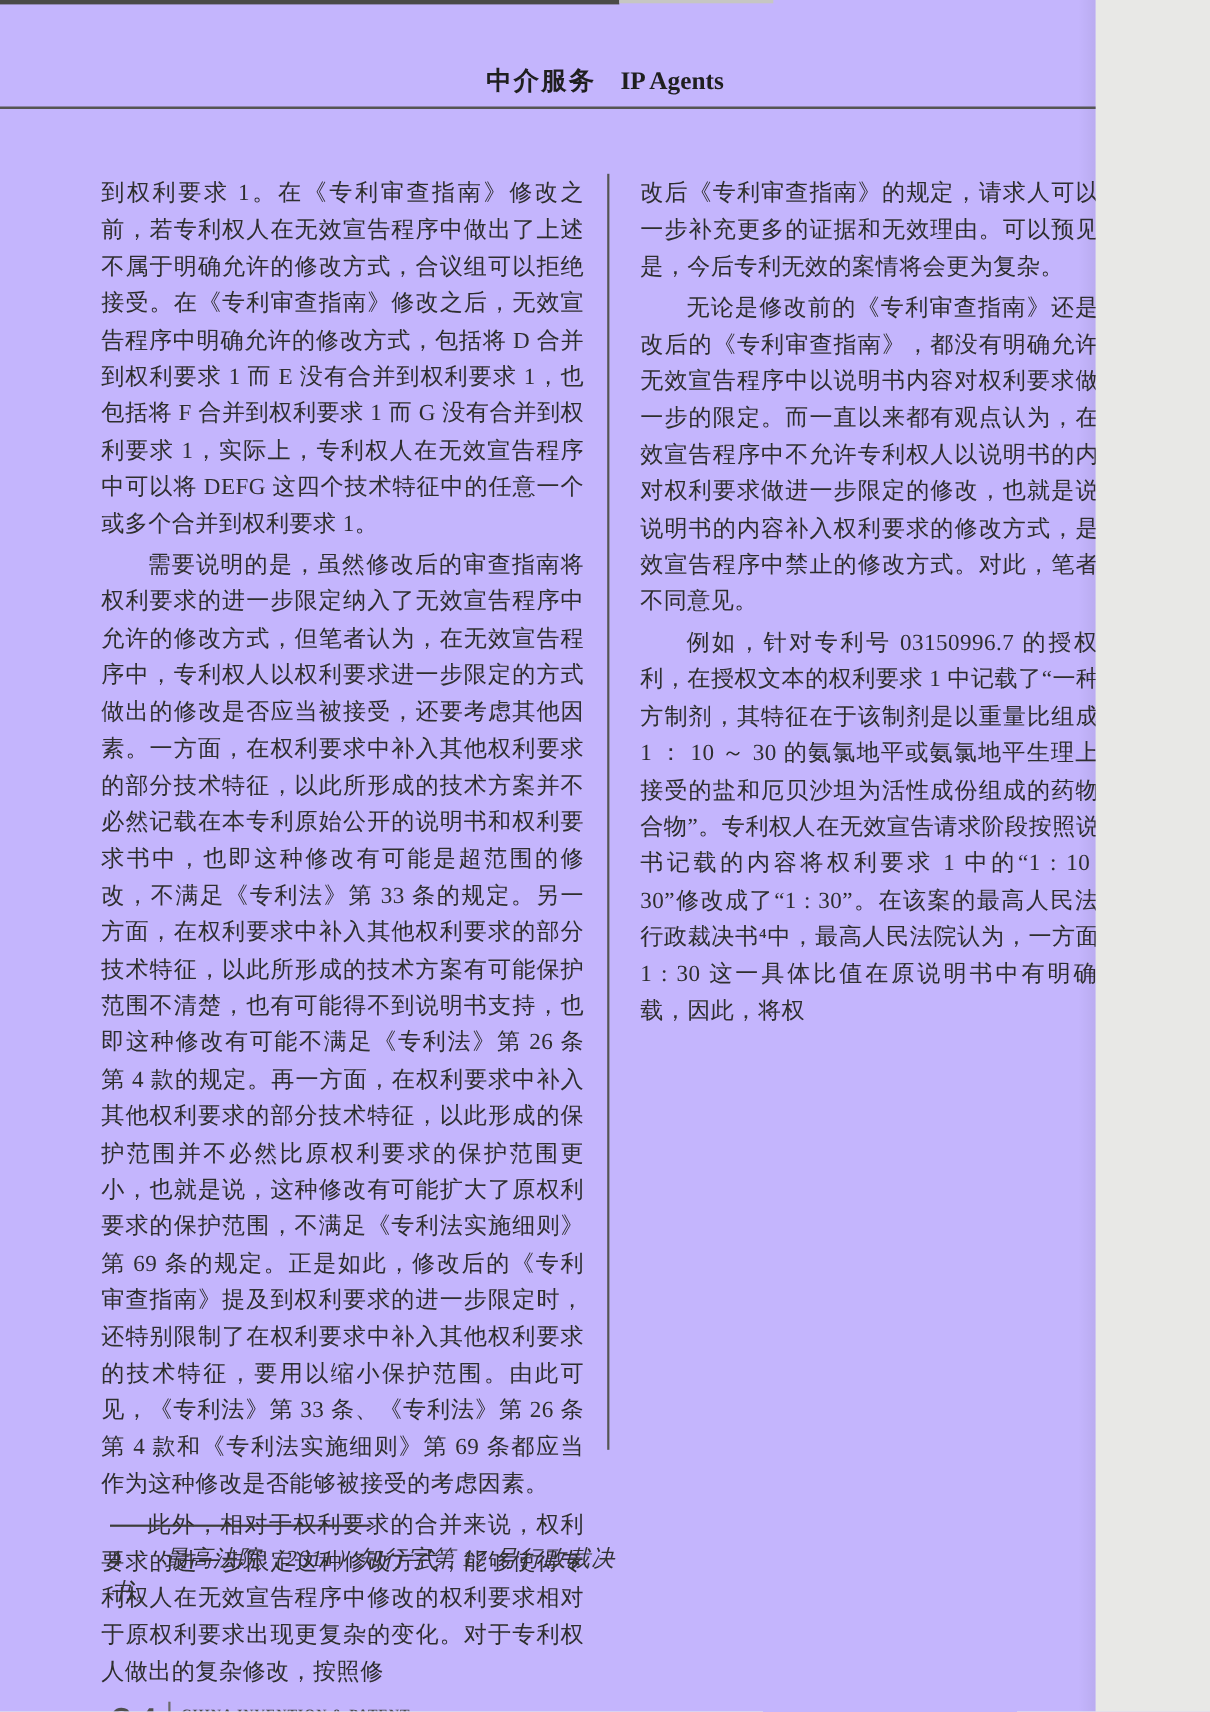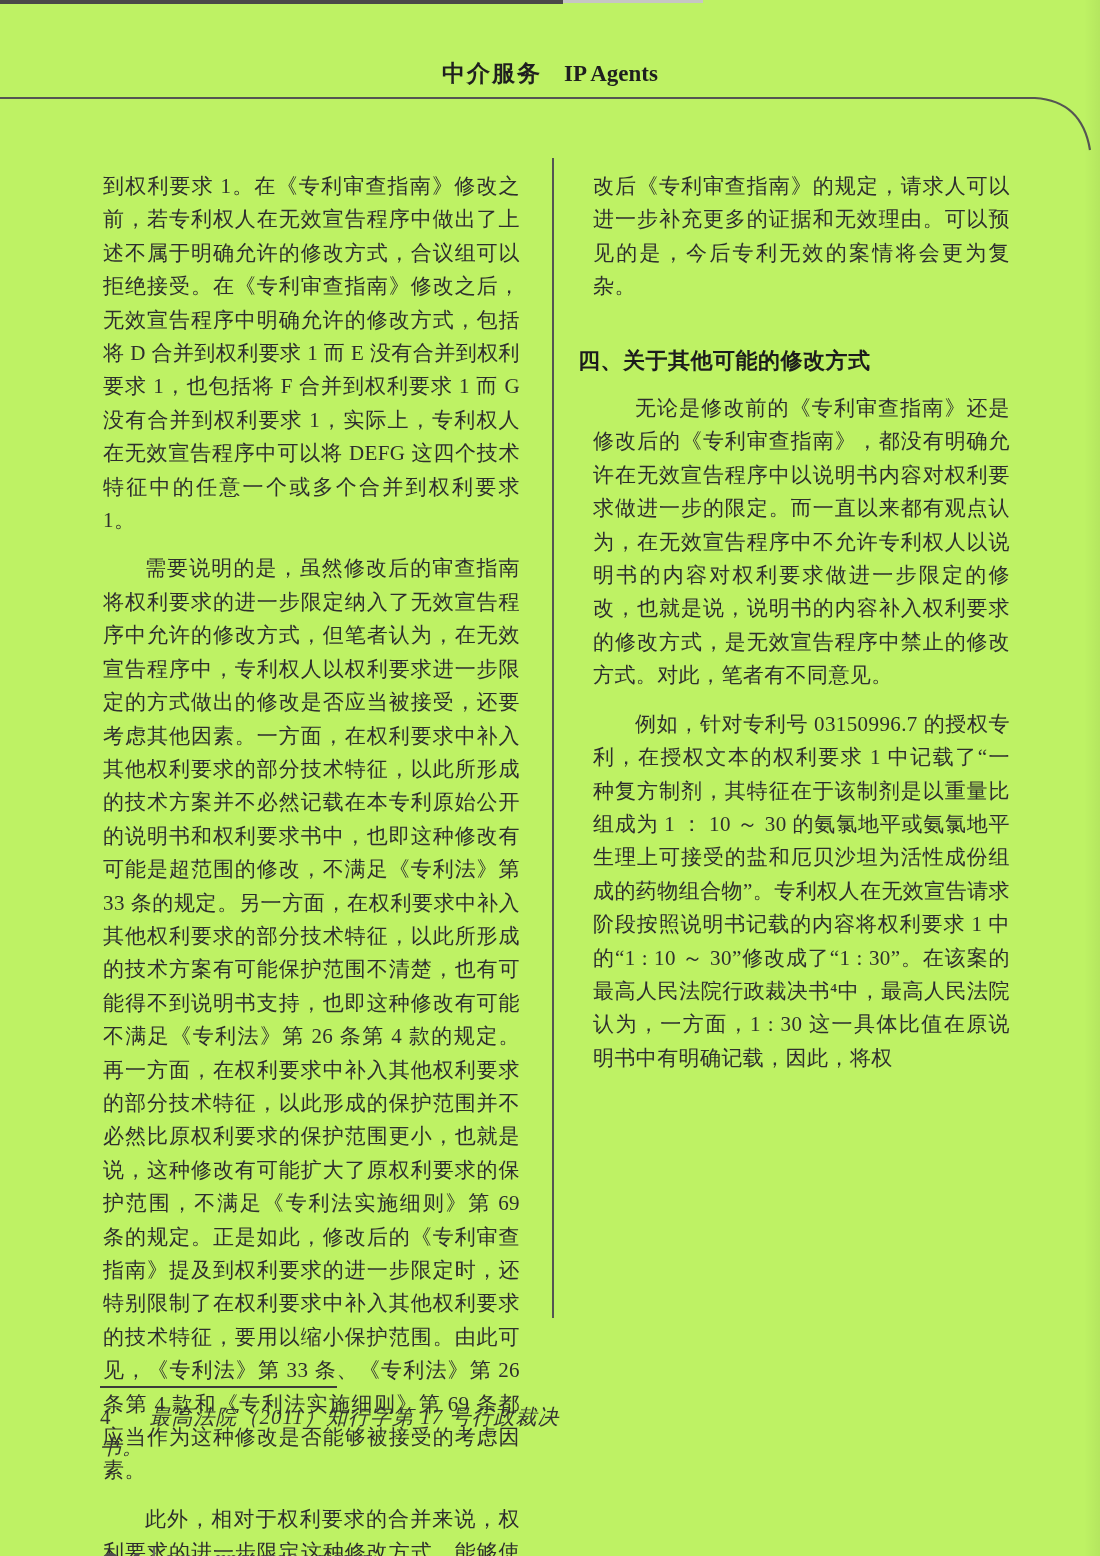--- a/index.html
+++ b/index.html
@@ -1,19 +1,19 @@
 <!DOCTYPE html>
 <html><head>
 <meta charset="utf-8">
 <style>
   html,body{margin:0;padding:0;background:#e8e8e6;}
   .page{
     position:relative;
-    width:1100px;height:1556px;
-    background:#bef264;
+    width:996px;height:1556px;
+    background:#c4b5fd;
     overflow:hidden;
     font-family:"Liberation Serif","DejaVu Serif",serif;
     color:#2e2e2e;
   }
   
   .scan-strip-dark{position:absolute;top:0;left:0;width:563px;height:4px;background:#4a4a48;}
   .scan-strip-light{position:absolute;top:0;left:563px;width:140px;height:3px;background:#c6c6c3;}
   .page-edge-shadow{position:absolute;top:0;right:0;width:16px;height:100%;
     background:linear-gradient(to right,rgba(0,0,0,0),rgba(0,0,0,0.05));}
   
@@ -25,21 +25,21 @@
   .running-head .en{font-family:"Liberation Serif","DejaVu Serif",serif;font-weight:bold;margin-left:22px;}
   .head-rule{position:absolute;top:95px;left:0;width:1100px;height:60px;pointer-events:none;}
   
   .col{
     position:absolute;top:155px;width:447px;
     font-size:21px;line-height:33.4px;
     text-align:justify;letter-spacing:0.4px;
   }
   .col-left{left:88px;}
   .col-right{left:578px;}
-  .col p{margin:15px;}
+  .col p{margin:4px;}
   .col p.indent{text-indent:2em;}
   .col .sec-heading{
     margin:40px 0 0 0;
     font-family:"Liberation Sans","DejaVu Sans",sans-serif;
     font-weight:bold;font-size:22px;line-height:33.4px;
     color:#1c1c1c;letter-spacing:0.5px;text-align:left;
   }
   .col-divider{position:absolute;left:552px;top:158px;width:2px;height:1160px;background:#555553;}
   
   .footnote-rule{position:absolute;left:100px;top:1386px;width:237px;height:2px;background:#3c3c3a;}
@@ -94,21 +94,20 @@
   <div class="col col-left">
     <p>到权利要求 1。在《专利审查指南》修改之前，若专利权人在无效宣告程序中做出了上述不属于明确允许的修改方式，合议组可以拒绝接受。在《专利审查指南》修改之后，无效宣告程序中明确允许的修改方式，包括将 D 合并到权利要求 1 而 E 没有合并到权利要求 1，也包括将 F 合并到权利要求 1 而 G 没有合并到权利要求 1，实际上，专利权人在无效宣告程序中可以将 DEFG 这四个技术特征中的任意一个或多个合并到权利要求 1。</p>
     <p class="indent">需要说明的是，虽然修改后的审查指南将权利要求的进一步限定纳入了无效宣告程序中允许的修改方式，但笔者认为，在无效宣告程序中，专利权人以权利要求进一步限定的方式做出的修改是否应当被接受，还要考虑其他因素。一方面，在权利要求中补入其他权利要求的部分技术特征，以此所形成的技术方案并不必然记载在本专利原始公开的说明书和权利要求书中，也即这种修改有可能是超范围的修改，不满足《专利法》第 33 条的规定。另一方面，在权利要求中补入其他权利要求的部分技术特征，以此所形成的技术方案有可能保护范围不清楚，也有可能得不到说明书支持，也即这种修改有可能不满足《专利法》第 26 条第 4 款的规定。再一方面，在权利要求中补入其他权利要求的部分技术特征，以此形成的保护范围并不必然比原权利要求的保护范围更小，也就是说，这种修改有可能扩大了原权利要求的保护范围，不满足《专利法实施细则》第 69 条的规定。正是如此，修改后的《专利审查指南》提及到权利要求的进一步限定时，还特别限制了在权利要求中补入其他权利要求的技术特征，要用以缩小保护范围。由此可见，《专利法》第 33 条、《专利法》第 26 条第 4 款和《专利法实施细则》第 69 条都应当作为这种修改是否能够被接受的考虑因素。</p>
     <p class="indent">此外，相对于权利要求的合并来说，权利要求的进一步限定这种修改方式，能够使得专利权人在无效宣告程序中修改的权利要求相对于原权利要求出现更复杂的变化。对于专利权人做出的复杂修改，按照修</p>
   </div>
 
   <div class="col-divider"></div>
 
   <div class="col col-right">
     <p>改后《专利审查指南》的规定，请求人可以进一步补充更多的证据和无效理由。可以预见的是，今后专利无效的案情将会更为复杂。</p>
-    <h3 class="sec-heading">四、关于其他可能的修改方式</h3>
     <p class="indent">无论是修改前的《专利审查指南》还是修改后的《专利审查指南》，都没有明确允许在无效宣告程序中以说明书内容对权利要求做进一步的限定。而一直以来都有观点认为，在无效宣告程序中不允许专利权人以说明书的内容对权利要求做进一步限定的修改，也就是说，说明书的内容补入权利要求的修改方式，是无效宣告程序中禁止的修改方式。对此，笔者有不同意见。</p>
     <p class="indent">例如，针对专利号 03150996.7 的授权专利，在授权文本的权利要求 1 中记载了“一种复方制剂，其特征在于该制剂是以重量比组成为 1 ： 10 ～ 30 的氨氯地平或氨氯地平生理上可接受的盐和厄贝沙坦为活性成份组成的药物组合物”。专利权人在无效宣告请求阶段按照说明书记载的内容将权利要求 1 中的“1 : 10 ～ 30”修改成了“1 : 30”。在该案的最高人民法院行政裁决书⁴中，最高人民法院认为，一方面，1 : 30 这一具体比值在原说明书中有明确记载，因此，将权</p>
   </div>
 
   <div class="footnote-rule"></div>
   <div class="footnote">
     <span class="fn-marker">4</span><span>最高法院（2011）知行字第 17 号行政裁决书。</span>
   </div>
 
   <div class="page-footer">

